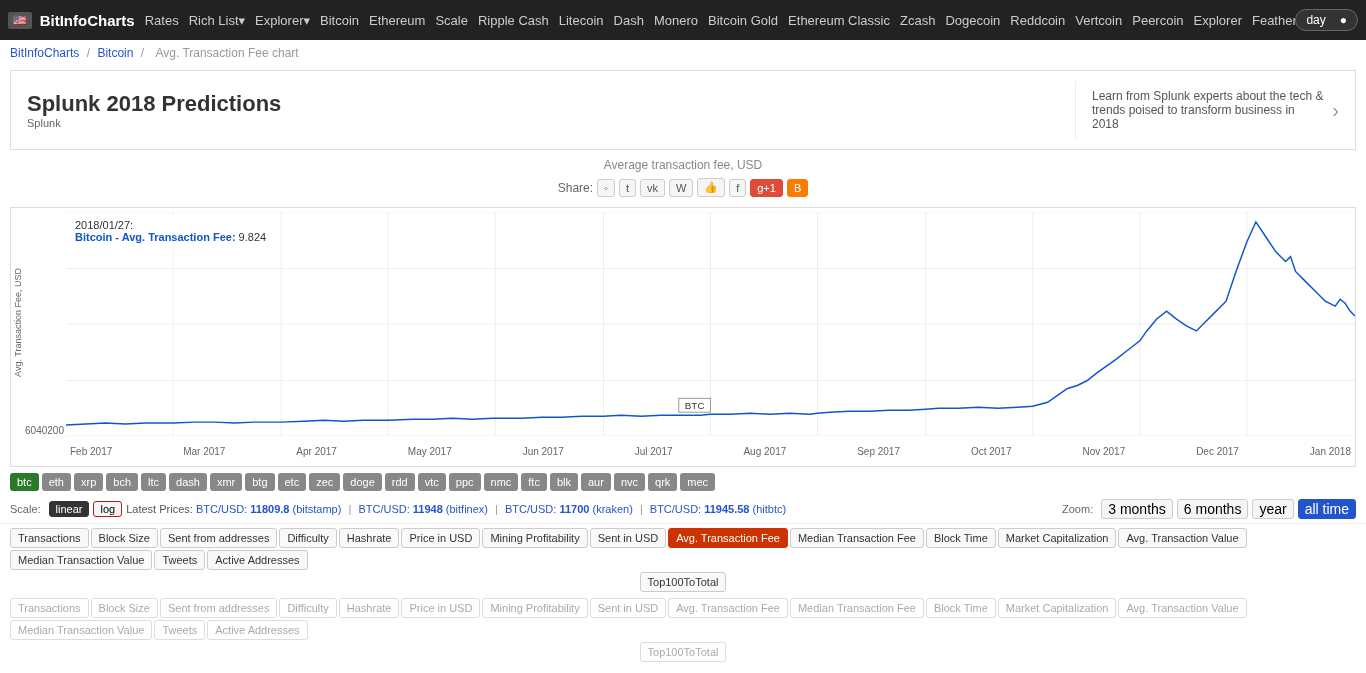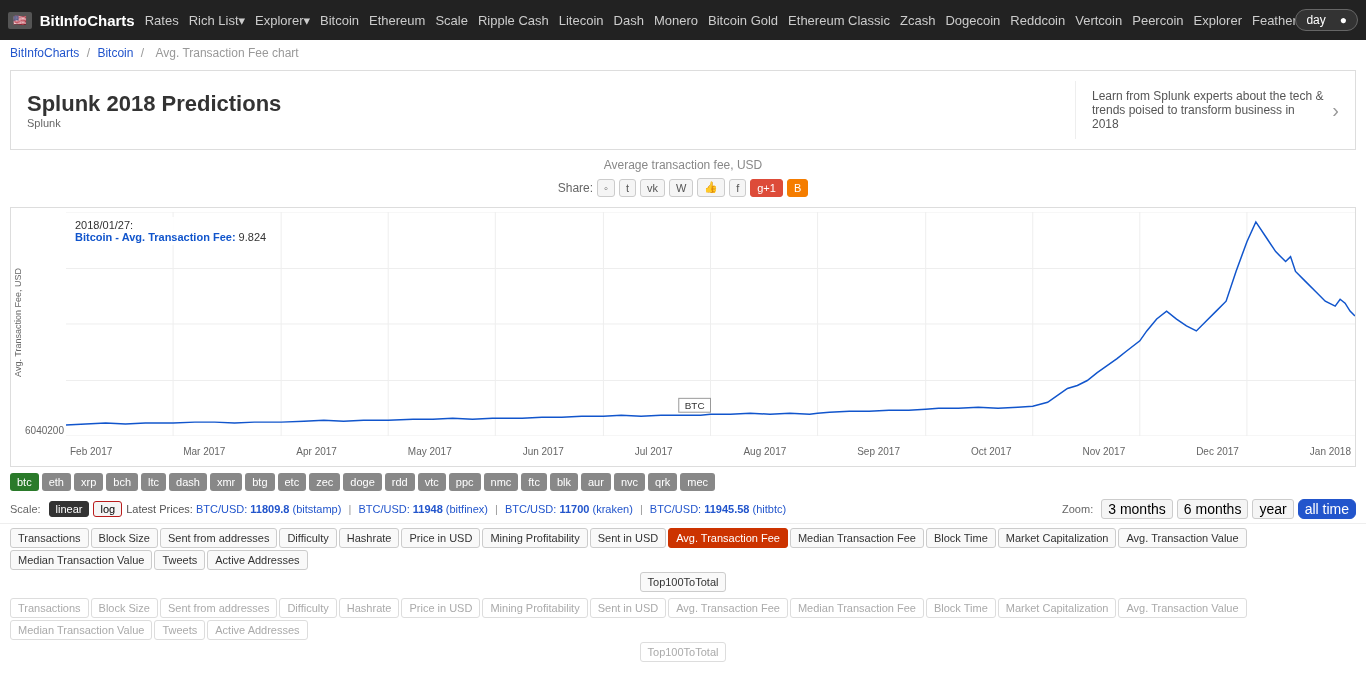--- a/index.html
+++ b/index.html
@@ -232,21 +232,21 @@
     
     .zoom-label { color: #666; margin-left: auto; margin-right: 4px; }
     .zoom-btn {
       padding: 1px 6px;
       border: 1px solid #ccc;
       border-radius: 3px;
       cursor: pointer;
       font-size: 14px;
       background: #f5f5f5;
     }
-    .zoom-btn.active { background: #2255cc; color: #fff; border-color: #2255cc; border-radius: 6px; }
+    .zoom-btn.active { background: #2255cc; color: #fff; border-color: #2255cc; }
 
     
     #metric-tabs {
       display: flex;
       flex-wrap: wrap;
       gap: 2px;
       padding: 4px 10px;
       border-top: 1px solid #eee;
     }
     .metric-tab {

